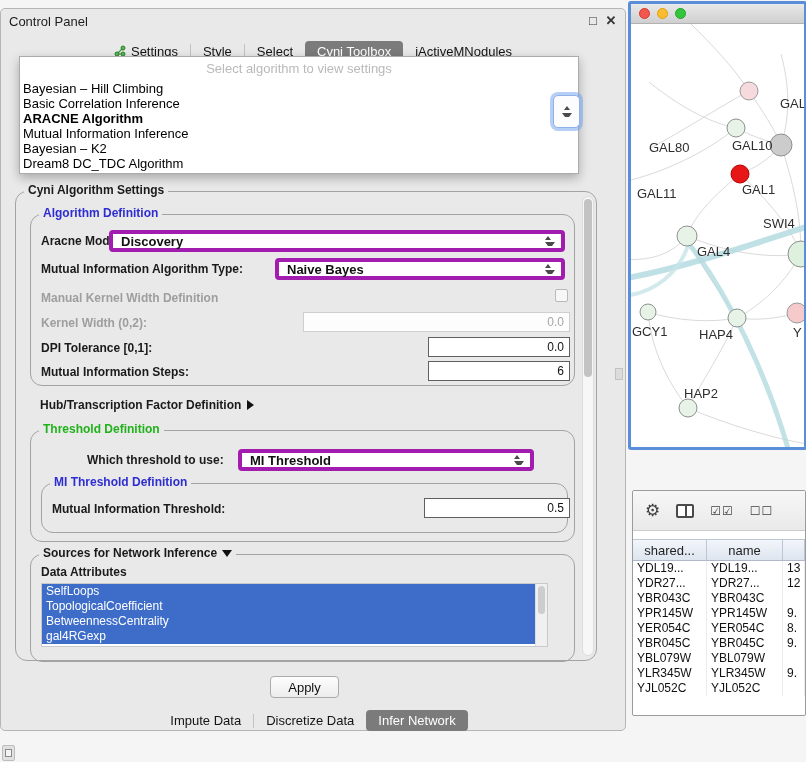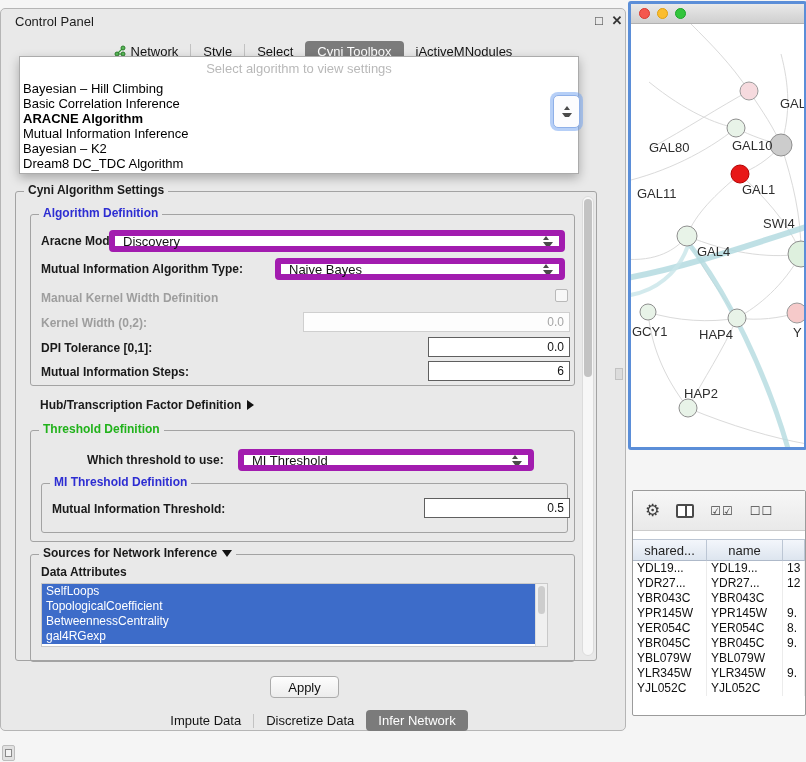--- a/index.html
+++ b/index.html
@@ -3,50 +3,50 @@
 <meta charset="utf-8">
 <style>
   * { margin:0; padding:0; box-sizing:border-box; }
   html,body { width:806px; height:762px; }
   body { background:#f5f5f5; font-family:"Liberation Sans",sans-serif; overflow:hidden; }
   .abs { position:absolute; }
   .root { position:relative; width:806px; height:762px; overflow:hidden; }
 
   
   .cpanel { background:#e9e9e9; border:1px solid #b5b5b5; border-radius:5px; }
-  .cp-title { position:absolute; left:6px; top:0; width:100%; height:24px; display:flex; align-items:center; padding:0 8px; }
+  .cp-title { position:absolute; left:0; top:0; width:100%; height:24px; display:flex; align-items:center; padding:0 8px; }
   .cp-title-text { font-size:13px; color:#1c1c1c; }
   .cp-btn { position:absolute; top:4px; font-size:13px; color:#333; width:16px; text-align:center; cursor:default; }
   .cp-btn.float { right:24px; }
   .cp-btn.close { right:6px; font-weight:700; }
 
   .tabrow { display:flex; align-items:center; justify-content:center; }
   .tab { font-size:13px; color:#141414; padding:3px 12px; border-radius:4px; display:flex; gap:5px; align-items:center; white-space:nowrap; }
   .tab.active { background:#7b7b7b; color:#fff; }
   .tabdiv { width:1px; height:14px; background:#c2c2c2; }
 
   
   .popup { background:#fff; border:1px solid #ababab; box-shadow:0 4px 10px rgba(0,0,0,.28); z-index:40; font-size:13px; }
   .popup-head { height:24px; line-height:24px; text-align:center; color:#b9b9b9; }
   .popup-item { height:15px; line-height:15px; padding-left:3px; color:#000; white-space:nowrap; }
   .popup-item.sel { font-weight:700; }
 
   .combo-peek { z-index:45; background:#fcfcfe; border:1px solid #8fb0e8; border-radius:5px;
     box-shadow:0 0 0 3px rgba(110,160,240,.5); display:flex; flex-direction:column; align-items:center; justify-content:center; gap:3px; }
 
   
-  .fieldset { position:absolute; border:1px solid #a3a3a3; border-radius:3px; }
+  .fieldset { position:absolute; border:1px solid #a3a3a3; border-radius:12px; }
   .legend { position:absolute; top:-9px; left:8px; background:#e9e9e9; padding:0 4px; font-size:12px; font-weight:700; white-space:nowrap; }
   .legend.blue { color:#2d2dd2; } .legend.green { color:#21b21b; } .legend.black { color:#1a1a1a; }
 
   .lbl { position:absolute; font-size:12px; font-weight:700; color:#1a1a1a; white-space:nowrap; }
   .lbl.gray { color:#9e9e9e; }
 
-  .combo { position:absolute; background:#fff; border:6px solid #a21caf; border-radius:4px; height:22px;
-    display:flex; align-items:center; padding:0 20px 0 8px; font-size:13px; color:#111; }
+  .combo { position:absolute; background:#fff; border:4px solid #a21caf; border-radius:4px; height:22px;
+    display:flex; align-items:flex-start; padding:0 20px 0 8px; font-size:13px; color:#111;font-weight:bold; }
   .stepper { position:absolute; right:6px; top:50%; transform:translateY(-50%); display:flex; flex-direction:column; gap:2px; }
   .stepper i, .combo-peek i { display:block; width:0; height:0; border-left:3.5px solid transparent; border-right:3.5px solid transparent; }
   i.tu { border-bottom:4.5px solid #4a4a4a; } i.td { border-top:4.5px solid #4a4a4a; }
 
   .tfield { position:absolute; background:#fff; border:1px solid #5f5f5f; height:20px;
     display:flex; align-items:center; justify-content:flex-end; padding:0 5px; font-size:12px; color:#111; }
   .tfield.disabled { border-color:#cfcfcf; color:#a5a5a5; background:#fdfdfd; }
 
   .checkbox { position:absolute; width:13px; height:13px; border:1px solid #b9b9b9; border-radius:2px; background:#f7f7f7; }
 
@@ -111,21 +111,21 @@
     </div>
 
     <div class="tabrow abs" style="left:0;top:30px;width:100%;height:24px;">
       <span class="tab">
         <svg class="neticon" width="12" height="12" viewBox="0 0 12 12">
           <path d="M3 9 L9 3 M3 9 L9 9" stroke="#2e9e2e" stroke-width="1.2" fill="none"></path>
           <circle cx="3" cy="9" r="2" fill="#57b857" stroke="#2e7d2e"></circle>
           <circle cx="9" cy="3" r="2" fill="#57b857" stroke="#2e7d2e"></circle>
           <circle cx="9" cy="9" r="2" fill="#57b857" stroke="#2e7d2e"></circle>
         </svg>
-        <span>Network</span>
+        <span>Settings</span>
       </span>
       <span class="tabdiv"></span>
       <span class="tab">
           <span>Style</span>
         </span>
       <span class="tabdiv"></span>
       <span class="tab">
           <span>Select</span>
         </span>
       <span class="tab active">

